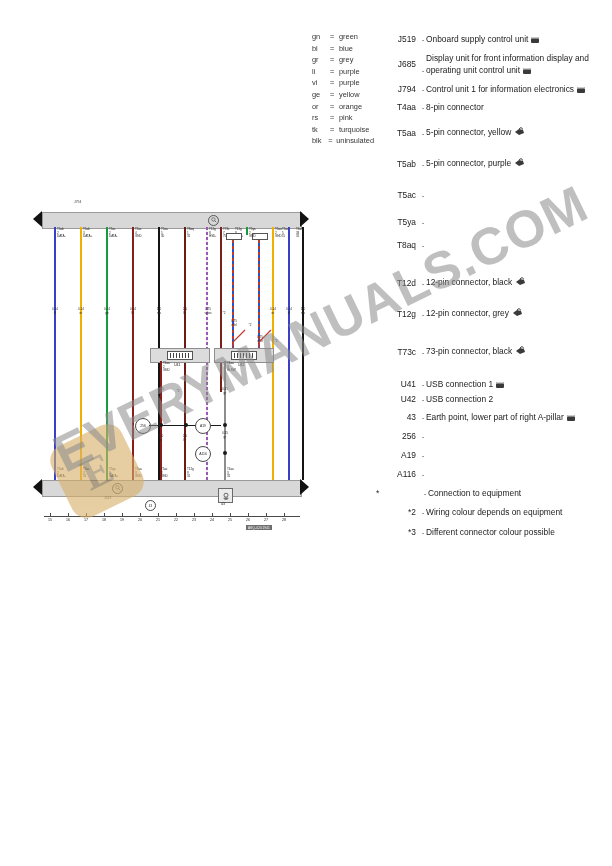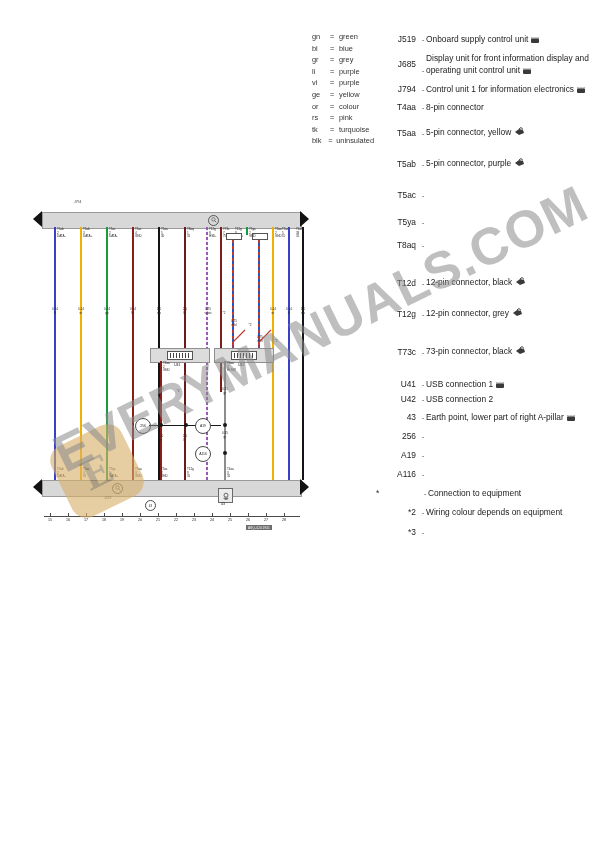--- a/index.html
+++ b/index.html
@@ -109,21 +109,21 @@
       <span>purple</span>
     </div>
     <div class="row">
       <span class="abbr">ge</span>
       <span class="eq">=</span>
       <span>yellow</span>
     </div>
     <div class="row">
       <span class="abbr">or</span>
       <span class="eq">=</span>
-      <span>colour</span>
+      <span>orange</span>
     </div>
     <div class="row">
       <span class="abbr">rs</span>
       <span class="eq">=</span>
       <span>pink</span>
     </div>
     <div class="row">
       <span class="abbr">tk</span>
       <span class="eq">=</span>
       <span>turquoise</span>
@@ -262,20 +262,21 @@
 
     <div class="entry" style="margin-top:5px">
       <span class="code">*2</span>
       <span class="dash">-</span>
       <span class="desc">Wiring colour depends on equipment</span>
     </div>
 
     <div class="entry" style="margin-top:6px">
       <span class="code">*3</span>
       <span class="dash">-</span>
+      <span class="desc">Different connector colour possible</span>
     </div>
 
   </div>
 </div>
 
 <div id="diagram">
 
   <div class="jtag" style="left:44px;top:0px;">J794</div>
   <div class="arrowL" style="left:3px;top:11px;"></div>
   <div class="busbar" style="left:12px;top:12px;width:258px;"></div>

